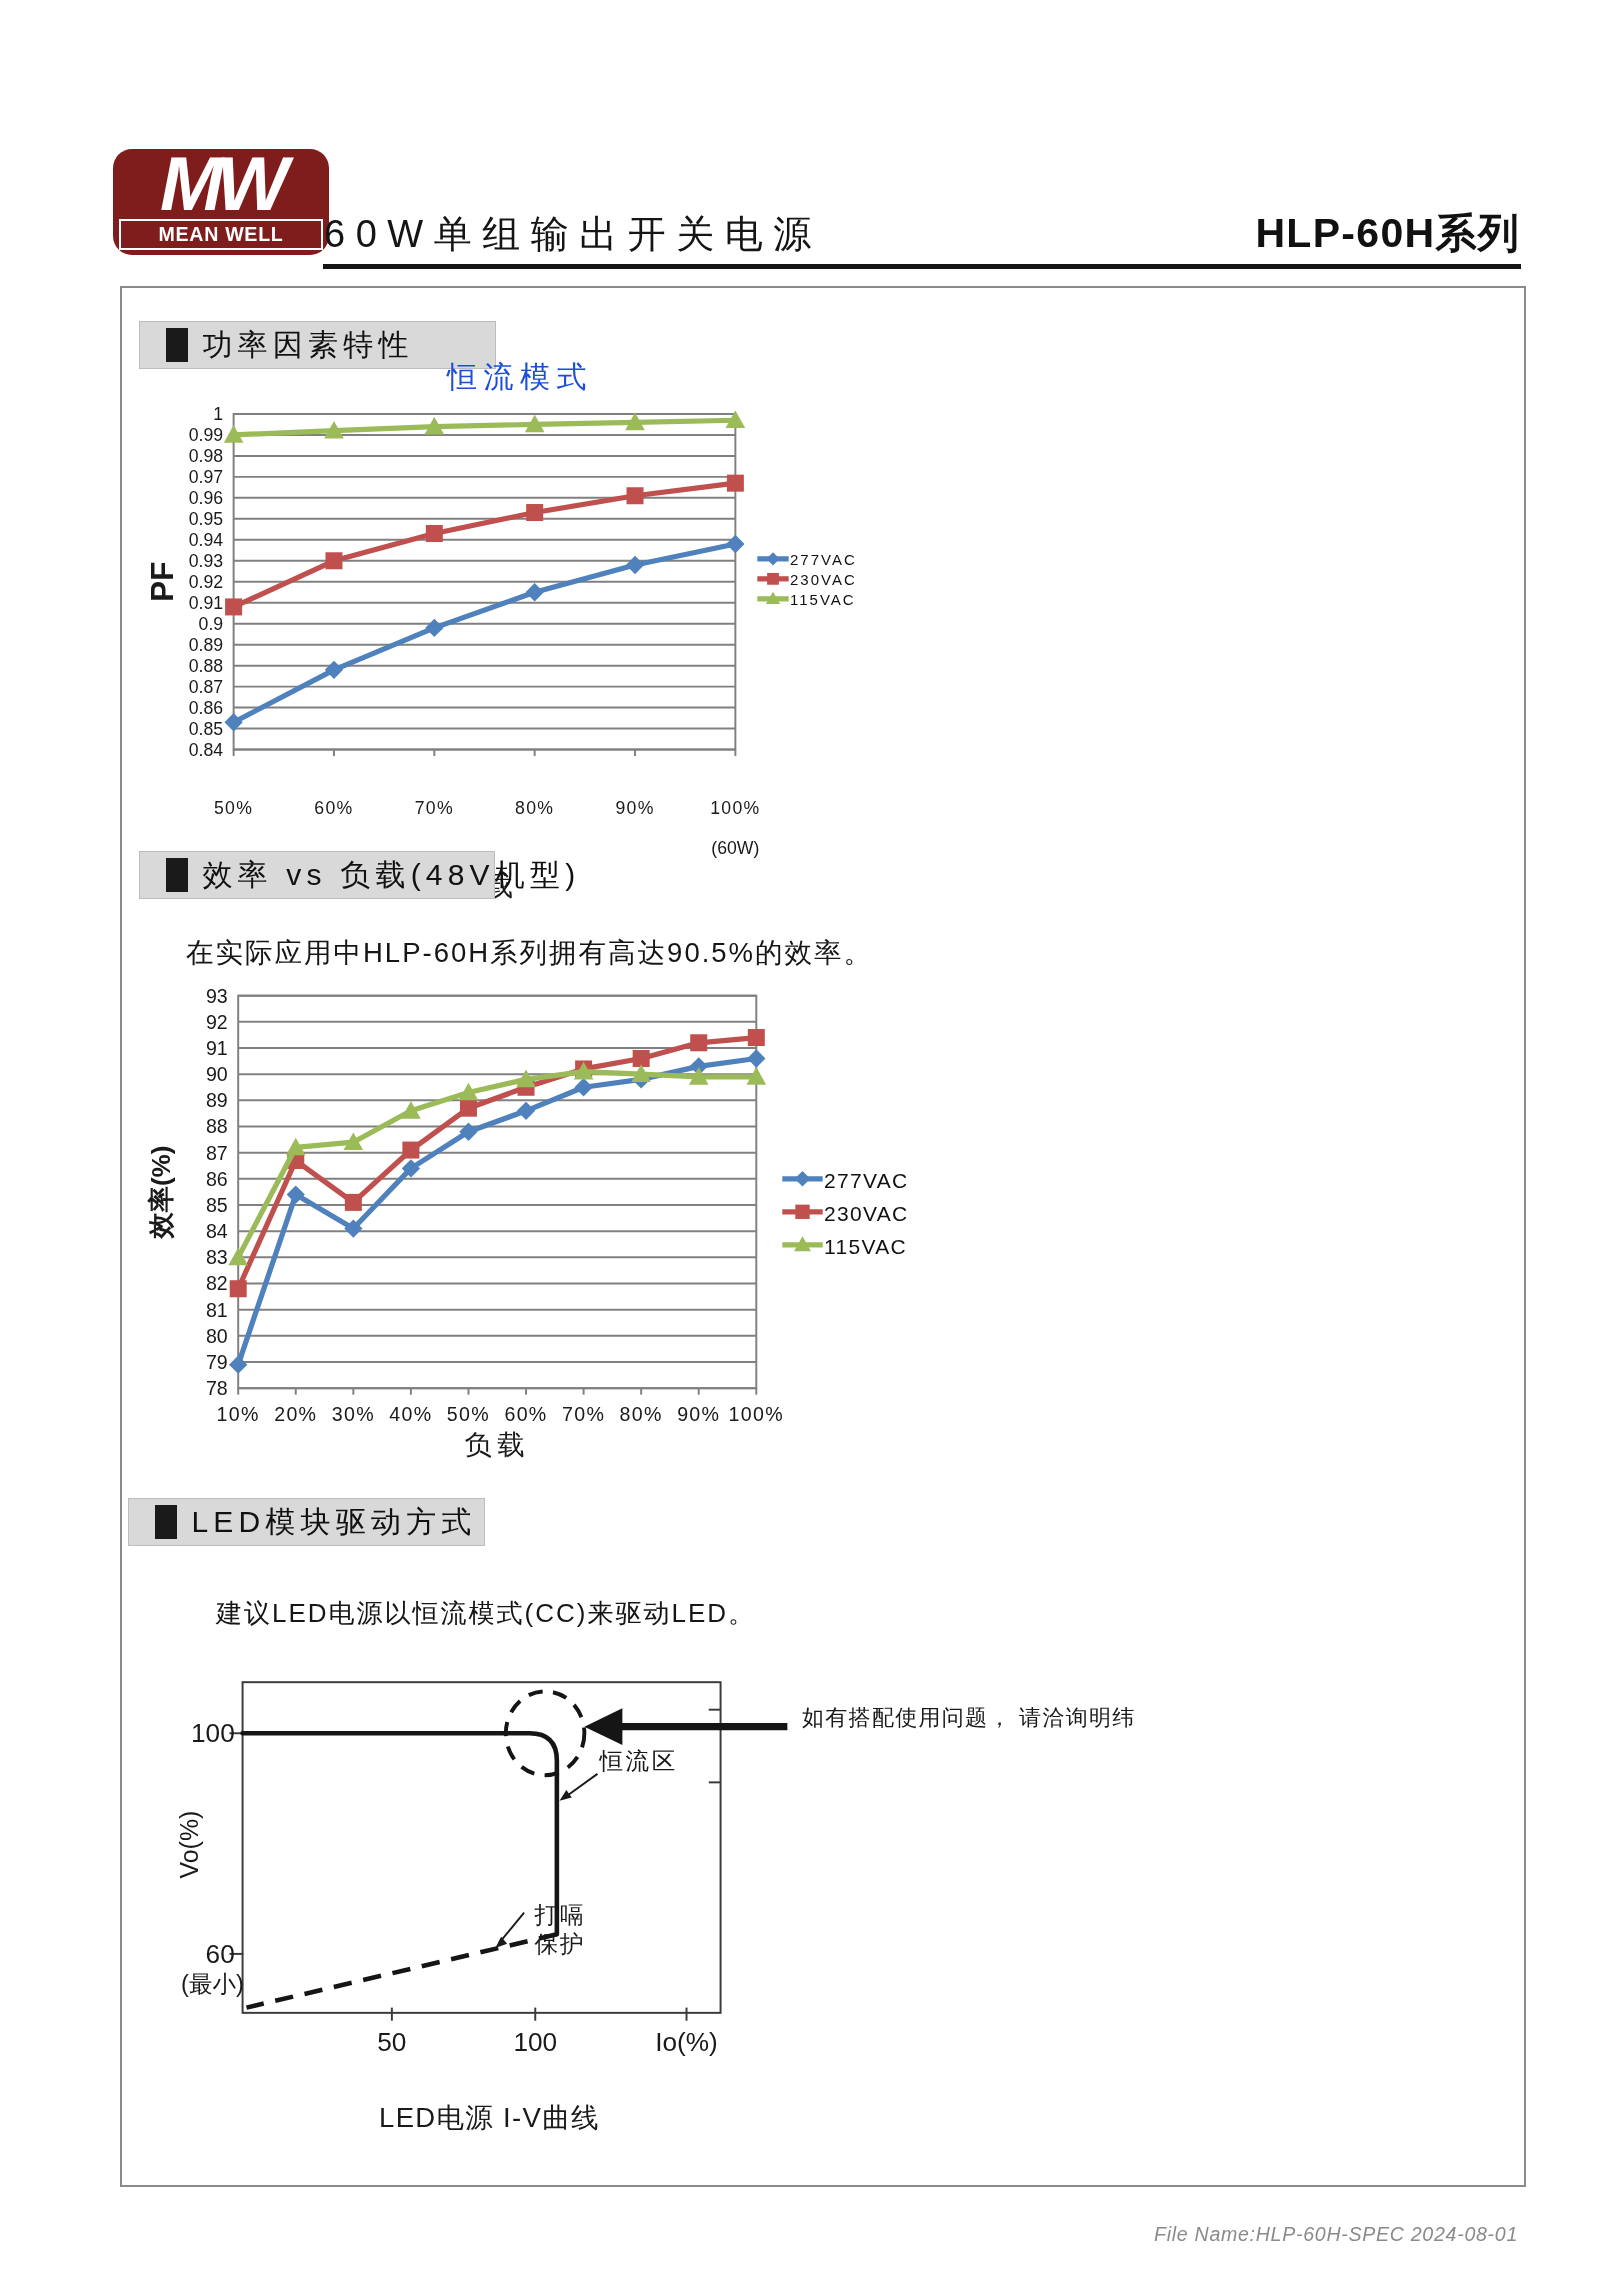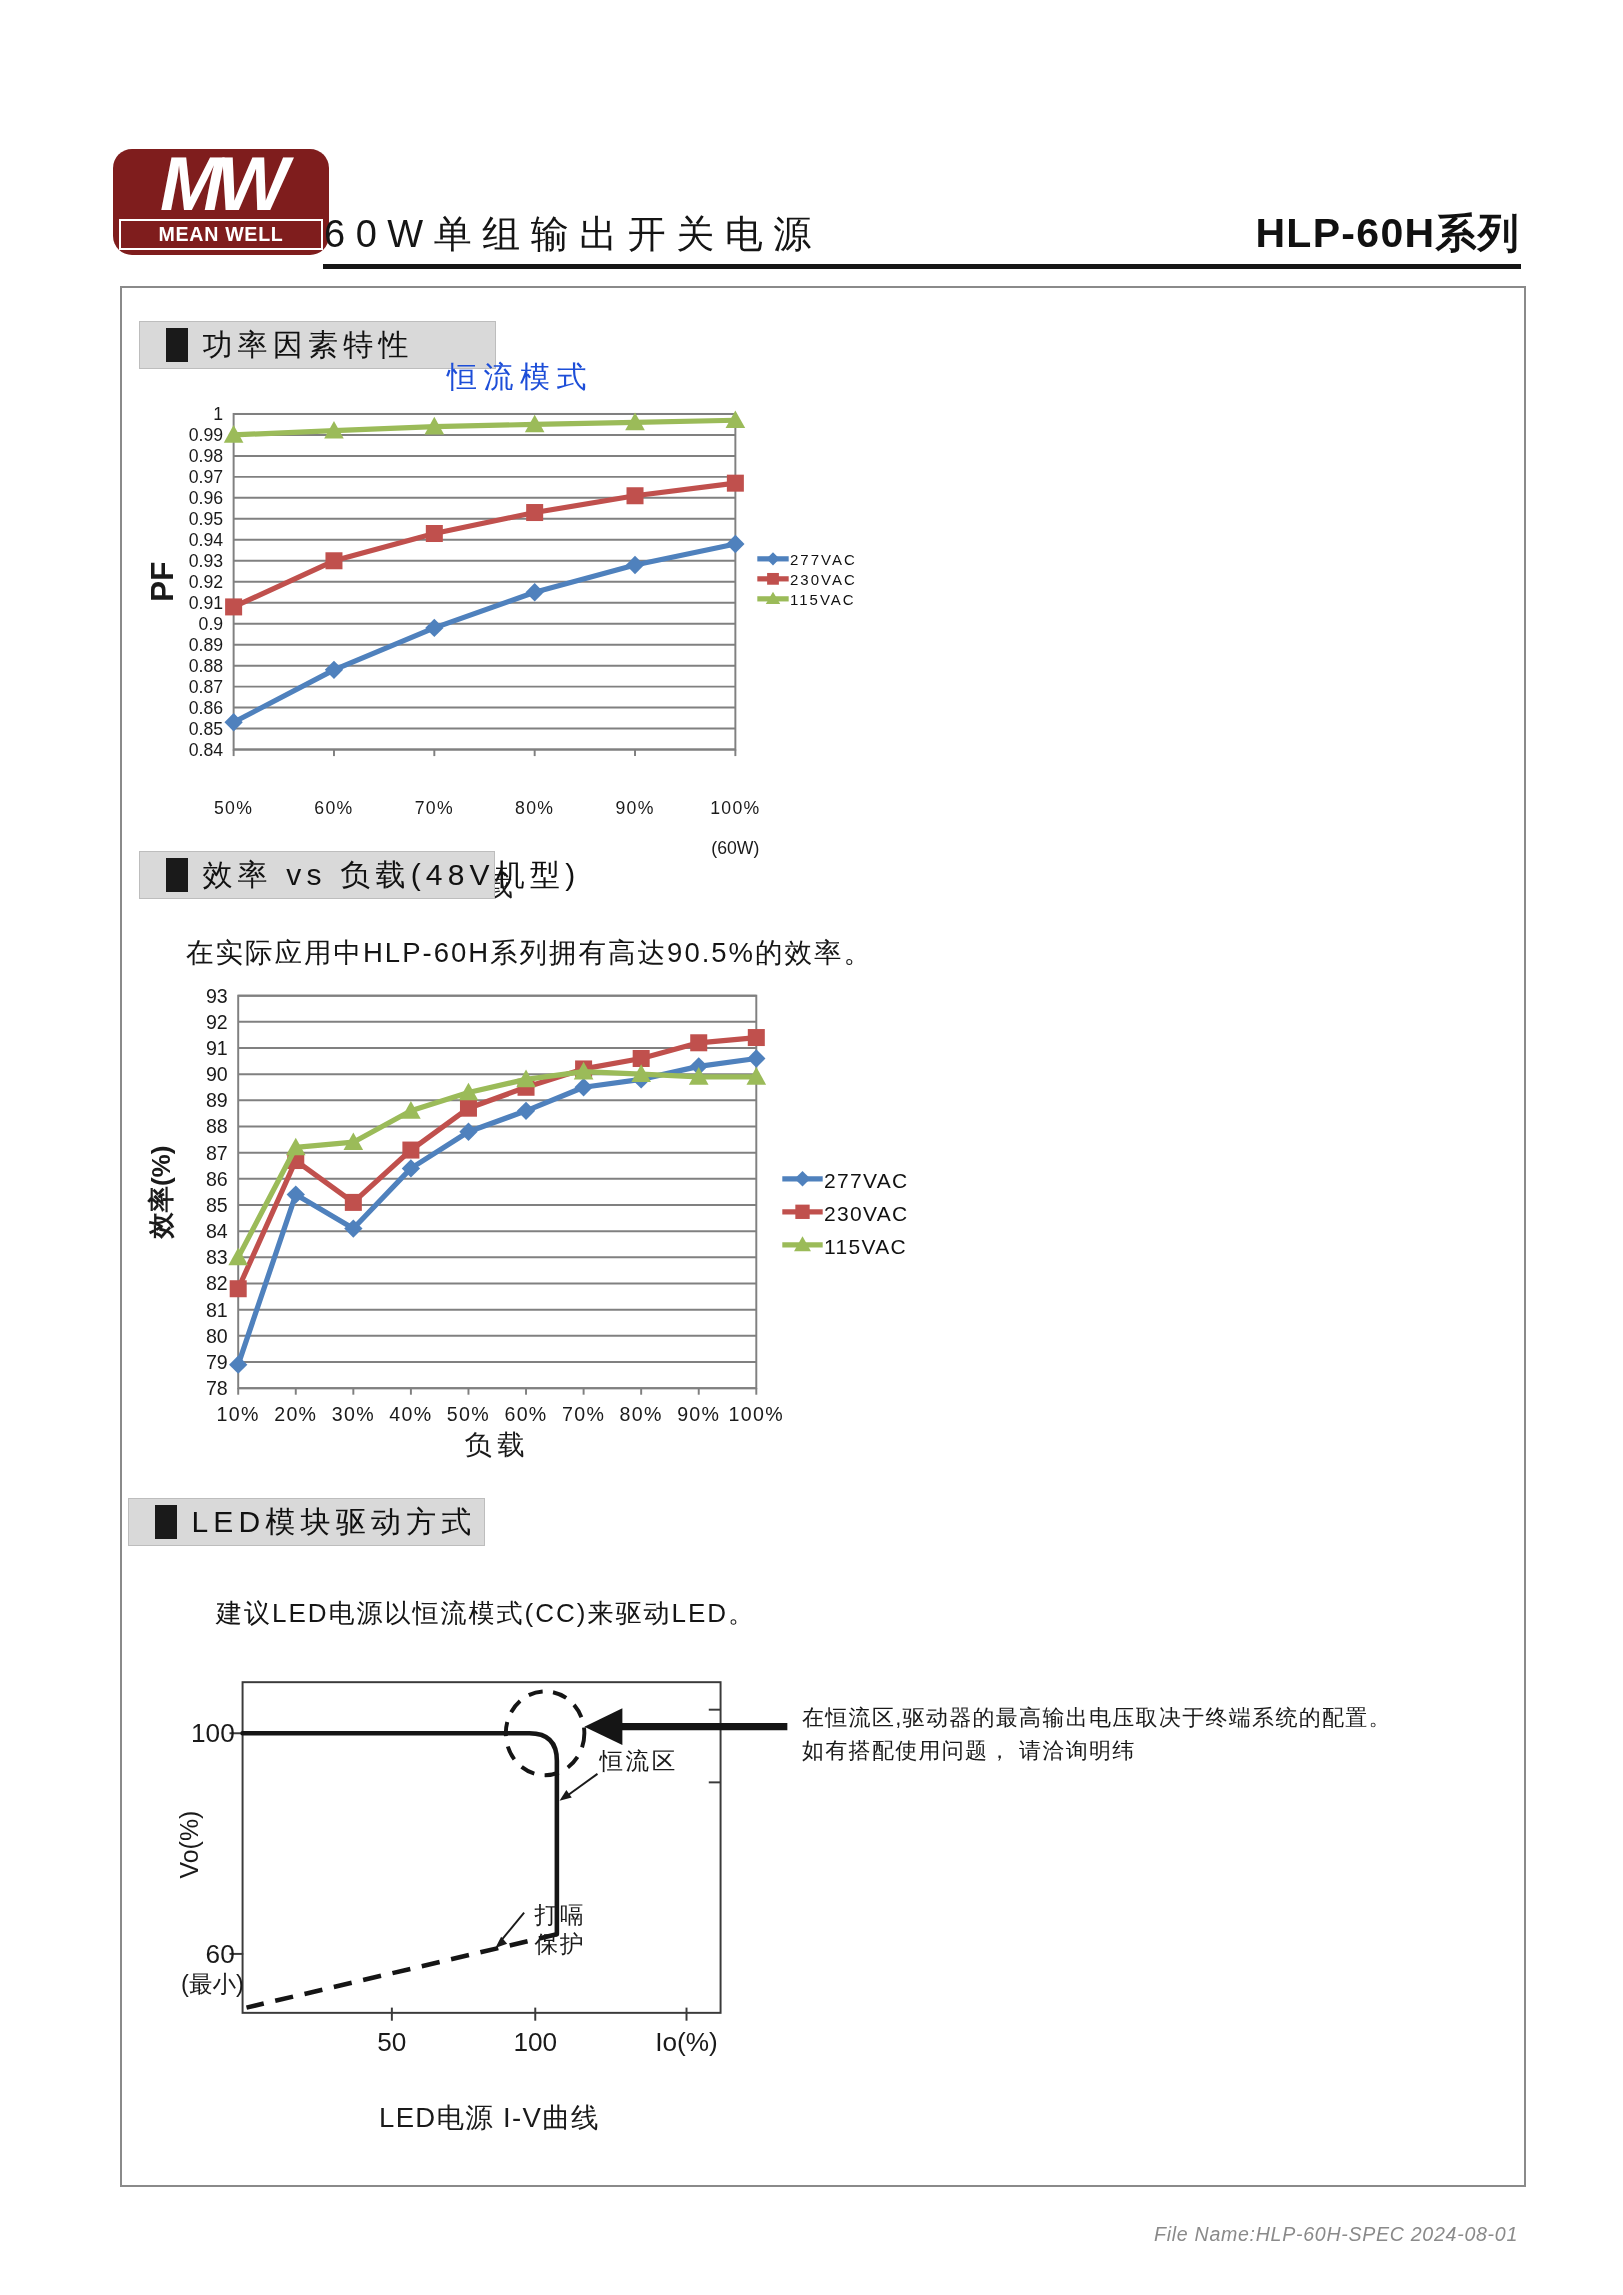--- a/index.html
+++ b/index.html
@@ -347,18 +347,17 @@
   <text x="122" y="493" text-anchor="end" font-size="36" fill="#1a1a1a">(最小)</text>
   <text x="52" y="268" text-anchor="middle" font-size="38" fill="#1a1a1a" transform="rotate(-90 52 268)">Vo(%)</text>
   <text x="348" y="584" text-anchor="middle" font-size="40" fill="#1a1a1a">50</text>
   <text x="567" y="584" text-anchor="middle" font-size="40" fill="#1a1a1a">100</text>
   <text x="798" y="584" text-anchor="middle" font-size="40" fill="#1a1a1a">Io(%)</text>
 
   <text x="497" y="700" text-anchor="middle" font-size="42" letter-spacing="2" fill="#1a1a1a">LED电源 I-V曲线</text>
 </svg>
 
 <div class="abs" id="diagram-note">
-  <div>在恒流区,驱动器的最高输出电压取决于终端系统的配置。</div>
   <div>如有搭配使用问题， 请洽询明纬</div>
 </div>
 
 <div class="abs" id="footer">File Name:HLP-60H-SPEC  2024-08-01</div>
 
 
 </body></html>

